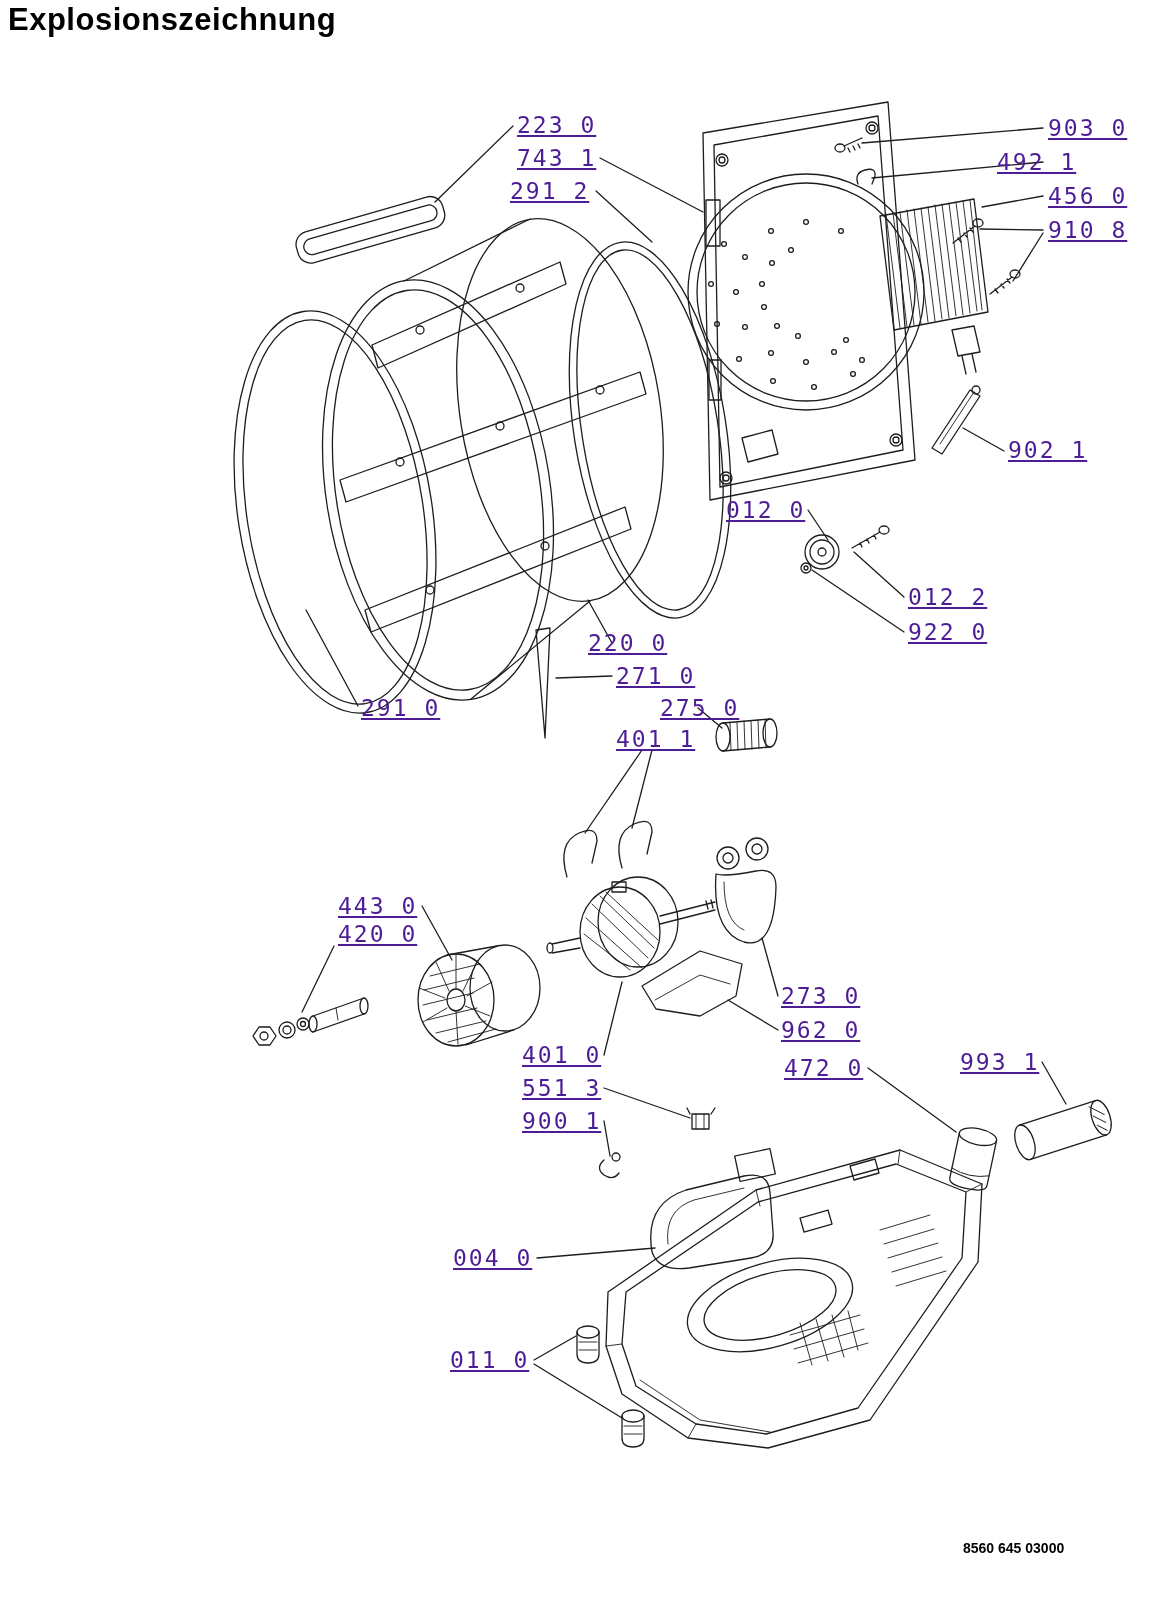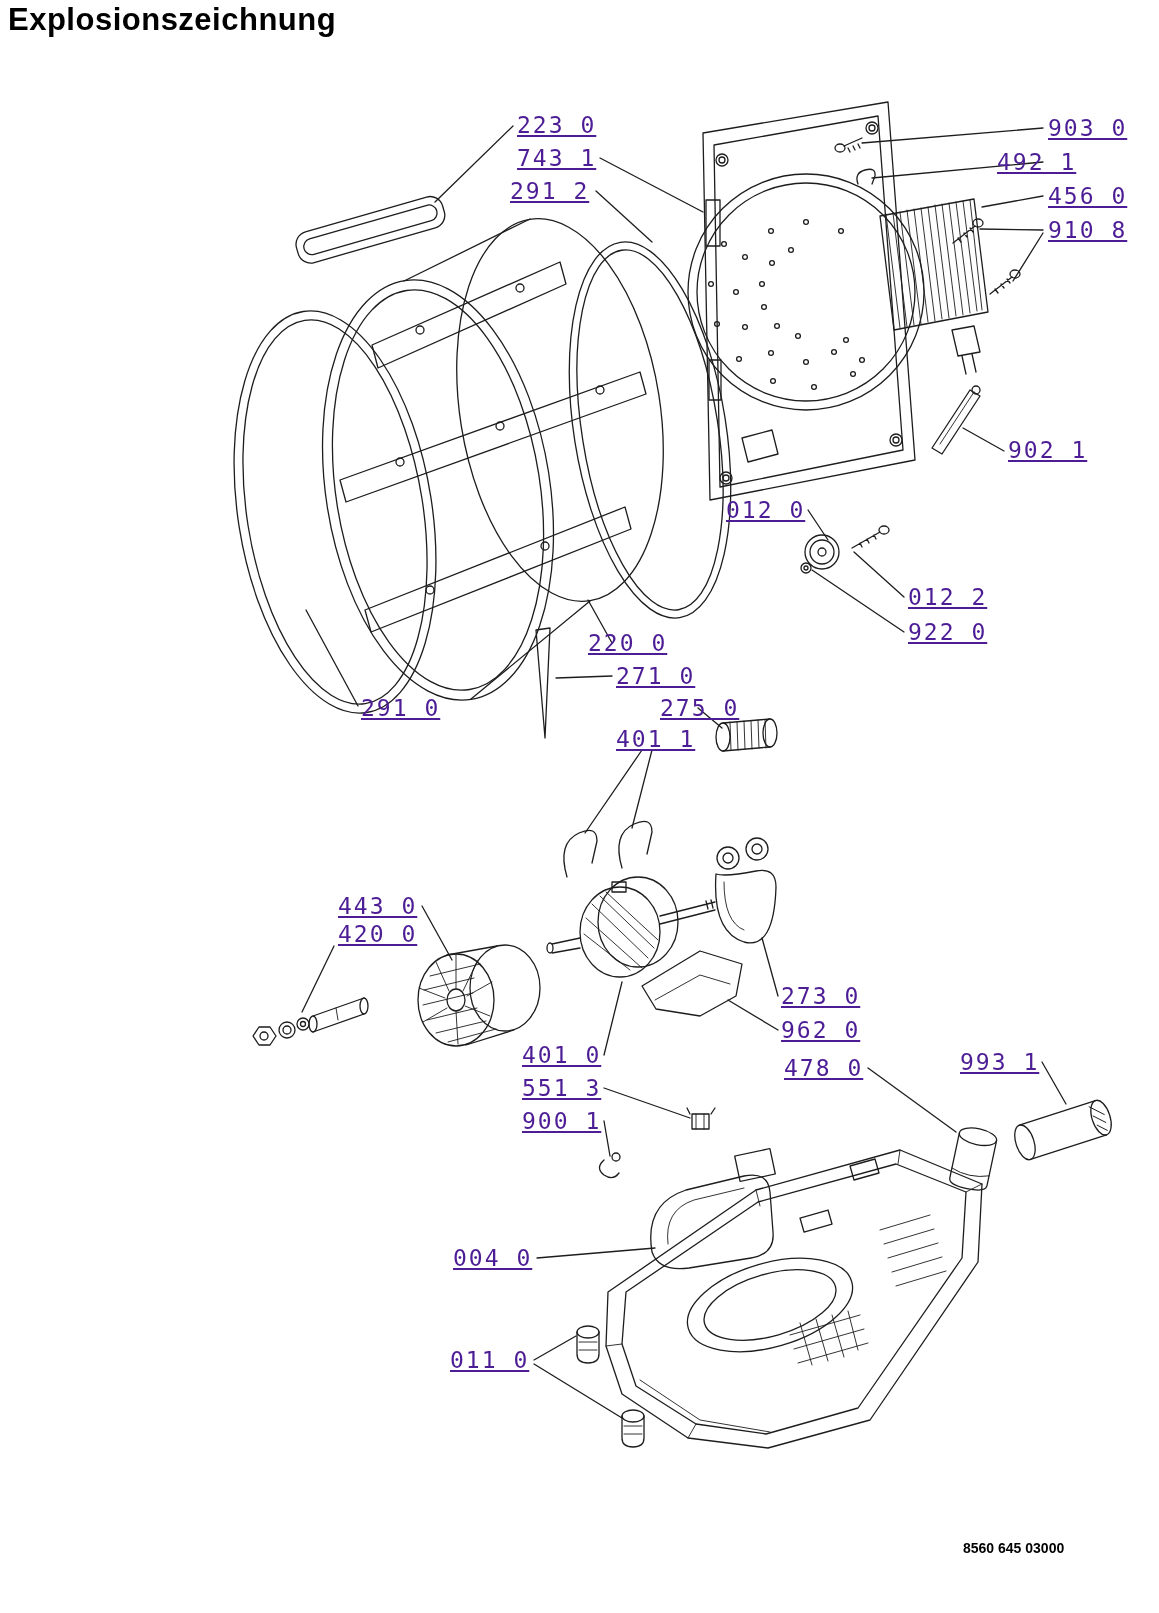--- a/index.html
+++ b/index.html
@@ -320,20 +320,20 @@
 <div class="part-label" style="left:588px;  top:630px;">220 0</div>
 <div class="part-label" style="left:616px;  top:663px;">271 0</div>
 <div class="part-label" style="left:616px;  top:695px;margin-left:44px;">275 0</div>
 <div class="part-label" style="left:616px;  top:726px;">401 1</div>
 <div class="part-label" style="left:361px;  top:695px;">291 0</div>
 <div class="part-label" style="left:338px;  top:893px;">443 0</div>
 <div class="part-label" style="left:338px;  top:921px;">420 0</div>
 <div class="part-label" style="left:781px;  top:983px;">273 0</div>
 <div class="part-label" style="left:781px;  top:1017px;">962 0</div>
 <div class="part-label" style="left:522px;  top:1042px;">401 0</div>
-<div class="part-label" style="left:784px;  top:1055px;">478 0</div>
+<div class="part-label" style="left:784px;  top:1055px;">472 0</div>
 <div class="part-label" style="left:960px;  top:1049px;text-align:center;">993 1</div>
 <div class="part-label" style="left:522px;  top:1075px;">551 3</div>
 <div class="part-label" style="left:522px;  top:1108px;">900 1</div>
 <div class="part-label" style="left:453px;  top:1245px;">004 0</div>
 <div class="part-label" style="left:450px;  top:1347px;text-align:right;">011 0</div>
 
 <div class="doc-number">8560 645 03000</div>
 
 </body></html>

